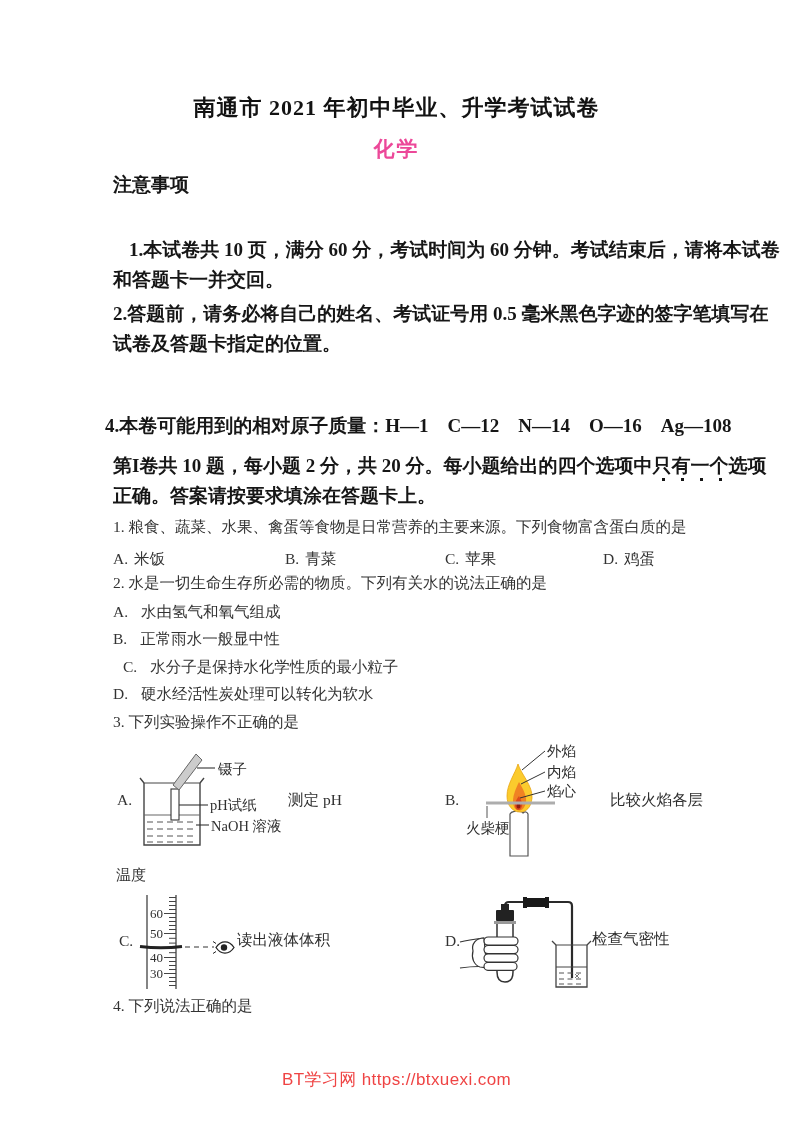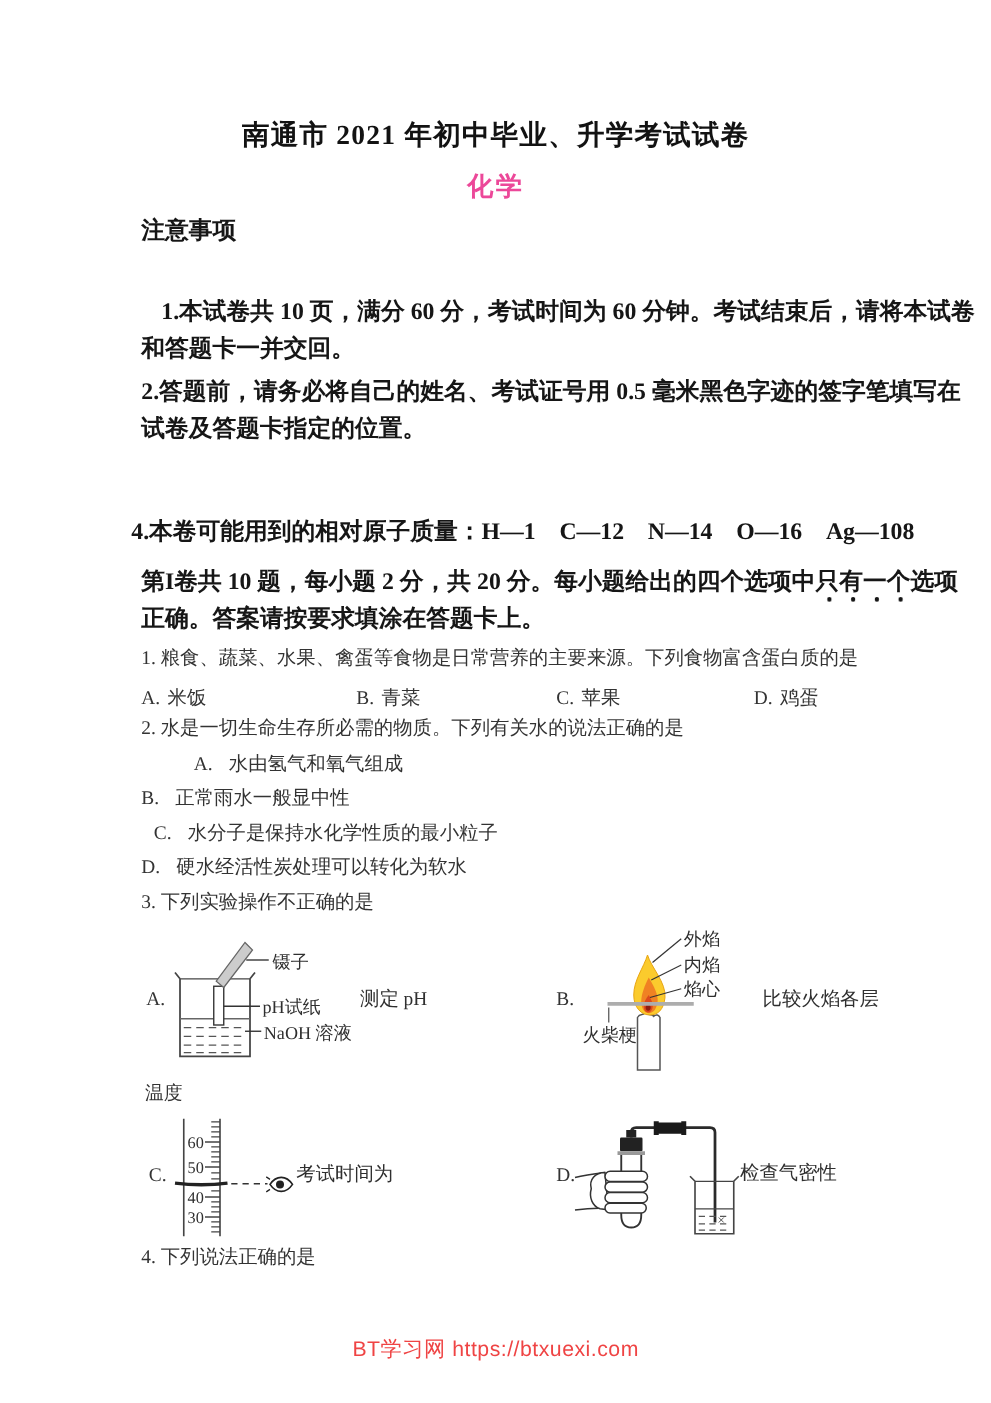--- a/index.html
+++ b/index.html
@@ -51,21 +51,21 @@
   <div class="line q" style="top:517px;left:113px;">1. 粮食、蔬菜、水果、禽蛋等食物是日常营养的主要来源。下列食物富含蛋白质的是</div>
   <div>
     <div class="line q" style="top:549px;left:113px;"><span class="opt-label-s">A.</span><span>米饭</span></div>
     <div class="line q" style="top:549px;left:285px;"><span class="opt-label-s">B.</span><span>青菜</span></div>
     <div class="line q" style="top:549px;left:445px;"><span class="opt-label-s">C.</span><span>苹果</span></div>
     <div class="line q" style="top:549px;left:603px;"><span class="opt-label-s">D.</span><span>鸡蛋</span></div>
   </div>
 
   <div class="line q" style="top:573px;left:113px;">2. 水是一切生命生存所必需的物质。下列有关水的说法正确的是</div>
   <div>
-    <div class="line q" style="top:602px;left:113px;margin-left:42px;"><span class="opt-label">A.</span><span>水由氢气和氧气组成</span></div>
+    <div class="line q" style="top:602px;left:113px;"><span class="opt-label">A.</span><span>水由氢气和氧气组成</span></div>
     <div class="line q" style="top:629px;left:113px;"><span class="opt-label">B.</span><span>正常雨水一般显中性</span></div>
     <div class="line q" style="top:657px;left:123px;"><span class="opt-label">C.</span><span>水分子是保持水化学性质的最小粒子</span></div>
     <div class="line q" style="top:684px;left:113px;"><span class="opt-label">D.</span><span>硬水经活性炭处理可以转化为软水</span></div>
   </div>
 
   <div class="line q" style="top:712px;left:113px;">3. 下列实验操作不正确的是</div>
 
   <div class="line dlabel" style="top:790px;left:117px;">A.</div>
   <svg style="left:138px;top:752px;" width="150" height="100" viewBox="0 0 150 100">
     <g stroke="#444" fill="none" stroke-width="1.4">
@@ -126,21 +126,21 @@
     <text x="10" y="71" font-size="13">40</text>
     <text x="10" y="87" font-size="13">30</text>
     <path d="M0,55.5 Q21,58 42,55.5" stroke="#222" stroke-width="2.8" fill="none"></path>
     <path d="M45,56 H74" stroke="#333" stroke-width="1.2" stroke-dasharray="5,4"></path>
     <g>
       <path d="M94,56.5 C89,49 81,49 76,56.5 C81,64 89,64 94,56.5 Z" fill="#ffffff" stroke="#222" stroke-width="1.3"></path>
       <circle cx="84" cy="56.5" r="3.2" fill="#222"></circle>
       <path d="M76,52.5 L73,50.5 M76,60.5 L73,62.5" stroke="#222" stroke-width="1"></path>
     </g>
   </svg>
-  <div class="line cap" style="top:930px;left:237px;">考试时间为</div>
+  <div class="line cap" style="top:930px;left:237px;">读出液体体积</div>
 
   <div class="line dlabel" style="top:931px;left:445px;">D.</div>
   <svg style="left:460px;top:890px;" width="210" height="108" viewBox="0 0 210 108">
     <path d="M45,20 V16 Q45,12 49,12 L108,12 Q112,12 112,16 L112,88" stroke="#2a2a2a" stroke-width="2.2" fill="none"></path>
     <g fill="#1a1a1a">
       <rect x="66" y="8" width="20" height="9" rx="1"></rect>
       <rect x="63" y="7" width="4" height="11"></rect>
       <rect x="85" y="7" width="4" height="11"></rect>
     </g>
     <g>

